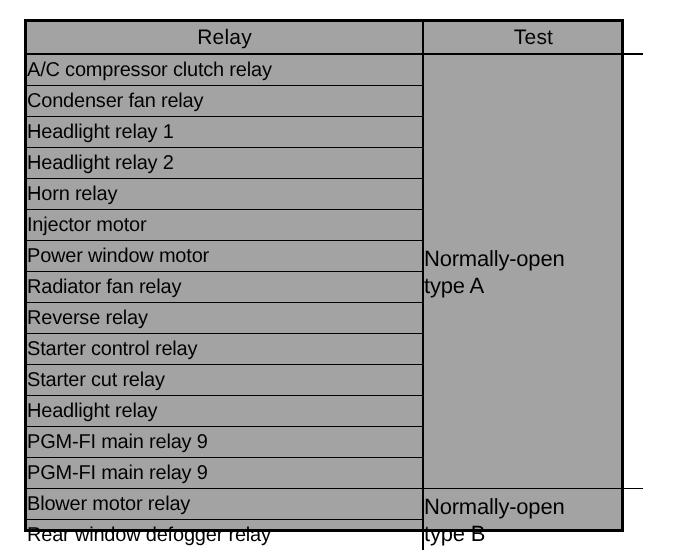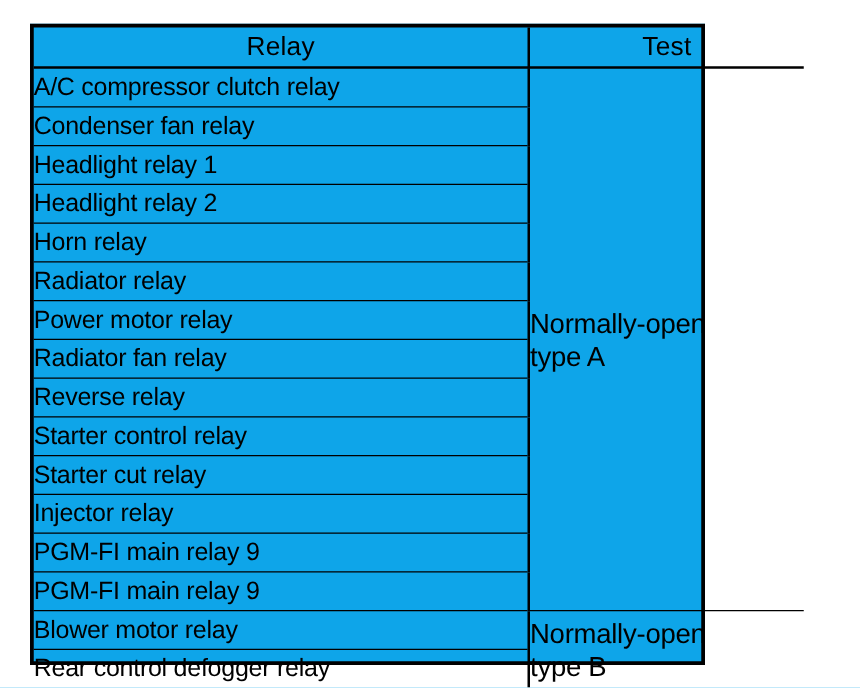--- a/index.html
+++ b/index.html
@@ -16,25 +16,25 @@
     font-family: "Liberation Sans", sans-serif;
     color: #000000;
     -webkit-font-smoothing: none;
   }
 
   
   #relay-table {
     position: absolute;
     left: 24px;
     top: 19px;
-    width: 540px;
+    width: 600px;
     height: 513px;
     box-sizing: border-box;
     border: 3px solid #000000;
-    background: #0ea5e9;
+    background: #a3a3a3;
   }
 
   .tbl {
     width: 100%;
     height: 100%;
     border-collapse: collapse;
     table-layout: fixed;
   }
 
   .tbl td, .tbl th {
@@ -115,49 +115,49 @@
         <tr>
           <td class="row-cell">Headlight relay 1</td>
         </tr>
         <tr>
           <td class="row-cell">Headlight relay 2</td>
         </tr>
         <tr>
           <td class="row-cell">Horn relay</td>
         </tr>
         <tr>
-          <td class="row-cell">Radiator relay</td>
+          <td class="row-cell">Injector motor</td>
         </tr>
         <tr>
-          <td class="row-cell">Power motor relay</td>
+          <td class="row-cell">Power window motor</td>
         </tr>
         <tr>
           <td class="row-cell">Radiator fan relay</td>
         </tr>
         <tr>
           <td class="row-cell">Reverse relay</td>
         </tr>
         <tr>
           <td class="row-cell">Starter control relay</td>
         </tr>
         <tr>
           <td class="row-cell">Starter cut relay</td>
         </tr>
         <tr>
-          <td class="row-cell">Injector relay</td>
+          <td class="row-cell">Headlight relay</td>
         </tr>
         <tr>
           <td class="row-cell">PGM-FI main relay 9</td>
         </tr>
         <tr>
           <td class="row-cell">PGM-FI main relay 9</td>
         </tr>
         <tr>
           <td class="row-cell">Blower motor relay</td>
           <td class="test-cell" rowspan="2">Normally-open
 type B</td>
         </tr>
         <tr>
-          <td class="row-cell last">Rear control defogger relay</td>
+          <td class="row-cell last">Rear window defogger relay</td>
         </tr>
       </tbody>
   </table>
 </div>
 
 </body></html>

